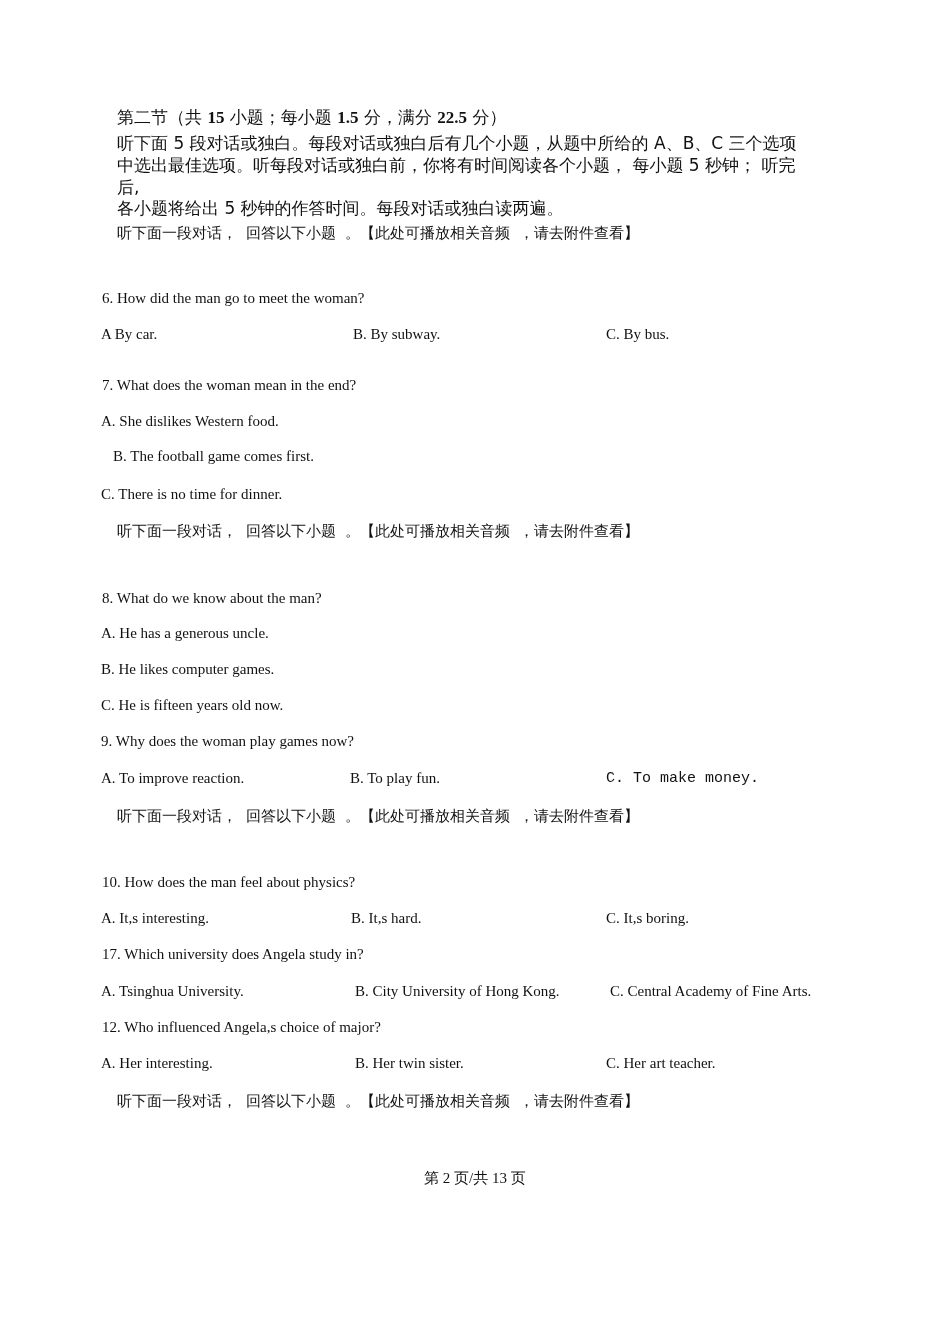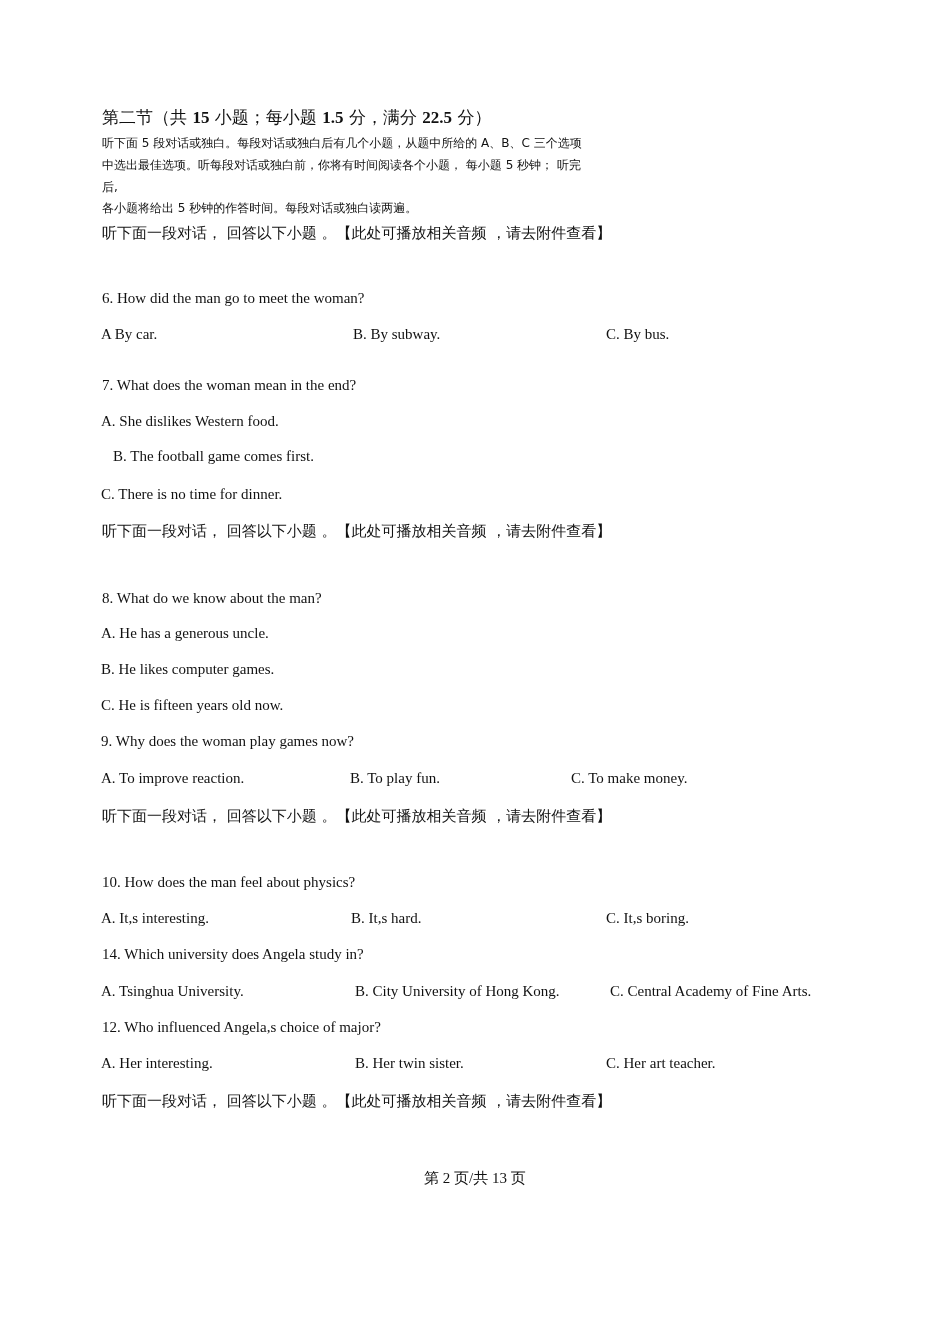--- a/index.html
+++ b/index.html
@@ -1,22 +1,22 @@
 <!DOCTYPE html>
 <html><head>
 <meta charset="utf-8">
 <style>
   html, body { margin: 0; padding: 0; background: #ffffff; }
   body { width: 950px; height: 1344px; position: relative; overflow: hidden;
          font-family: "Liberation Serif", "DejaVu Serif", serif; color: #111; }
   .abs { position: absolute; white-space: nowrap; }
-  .cn { font-family: "DejaVu Sans", "Liberation Sans", sans-serif; }
+  .cn { font-family: "DejaVu Sans", "Liberation Sans", sans-serif; margin-left: 15px; }
   .h-title { font-size: 17px; }
-  .h-instr { font-size: 12px; line-height: 22px; }
-  .listen { font-size: 15px; }
+  .h-instr { font-size: 17px; line-height: 22px; }
+  .listen { font-size: 15px; font-family: Liberation Mono, monospace; }
   .q { font-size: 15px; }
   .opt { font-size: 15px; }
   b { font-weight: bold; }
   .footer { font-size: 15px; }
 </style>
 </head>
 <body>
 
 <div class="abs cn h-title" style="left:102px;top:106px;">
   <span>第二节（共</span>
@@ -48,30 +48,30 @@
 <div class="abs cn listen" style="left:102px;top:522px;">听下面一段对话， 回答以下小题 。【此处可播放相关音频 ，请去附件查看】</div>
 
 <div class="abs q" style="left:102px;top:590px;">8. What do we know about the man?</div>
 <div class="abs opt" style="left:101px;top:625px;">A. He has a generous uncle.</div>
 <div class="abs opt" style="left:101px;top:661px;">B. He likes computer games.</div>
 <div class="abs opt" style="left:101px;top:697px;">C. He is fifteen years old now.</div>
 
 <div class="abs q" style="left:101px;top:733px;">9. Why does the woman play games now?</div>
 <div class="abs opt" style="left:101px;top:770px;">A. To improve reaction.</div>
 <div class="abs opt" style="left:350px;top:770px;">B. To play fun.</div>
-<div class="abs opt" style="left:571px;top:770px;">C. To make money.</div>
+<div class="abs opt" style="left:606px;top:770px;font-family:Liberation Mono, monospace;">C. To make money.</div>
 
 <div class="abs cn listen" style="left:102px;top:807px;">听下面一段对话， 回答以下小题 。【此处可播放相关音频 ，请去附件查看】</div>
 
 <div class="abs q" style="left:102px;top:874px;">10. How does the man feel about physics?</div>
 <div class="abs opt" style="left:101px;top:910px;">A. It,s interesting.</div>
 <div class="abs opt" style="left:351px;top:910px;">B. It,s hard.</div>
 <div class="abs opt" style="left:606px;top:910px;">C. It,s boring.</div>
 
-<div class="abs q" style="left:102px;top:946px;">14. Which university does Angela study in?</div>
+<div class="abs q" style="left:102px;top:946px;">17. Which university does Angela study in?</div>
 <div class="abs opt" style="left:101px;top:983px;">A. Tsinghua University.</div>
 <div class="abs opt" style="left:355px;top:983px;">B. City University of Hong Kong.</div>
 <div class="abs opt" style="left:610px;top:983px;">C. Central Academy of Fine Arts.</div>
 
 <div class="abs q" style="left:102px;top:1019px;">12. Who influenced Angela,s choice of major?</div>
 <div class="abs opt" style="left:101px;top:1055px;">A. Her interesting.</div>
 <div class="abs opt" style="left:355px;top:1055px;">B. Her twin sister.</div>
 <div class="abs opt" style="left:606px;top:1055px;">C. Her art teacher.</div>
 
 <div class="abs cn listen" style="left:102px;top:1092px;">听下面一段对话， 回答以下小题 。【此处可播放相关音频 ，请去附件查看】</div>

